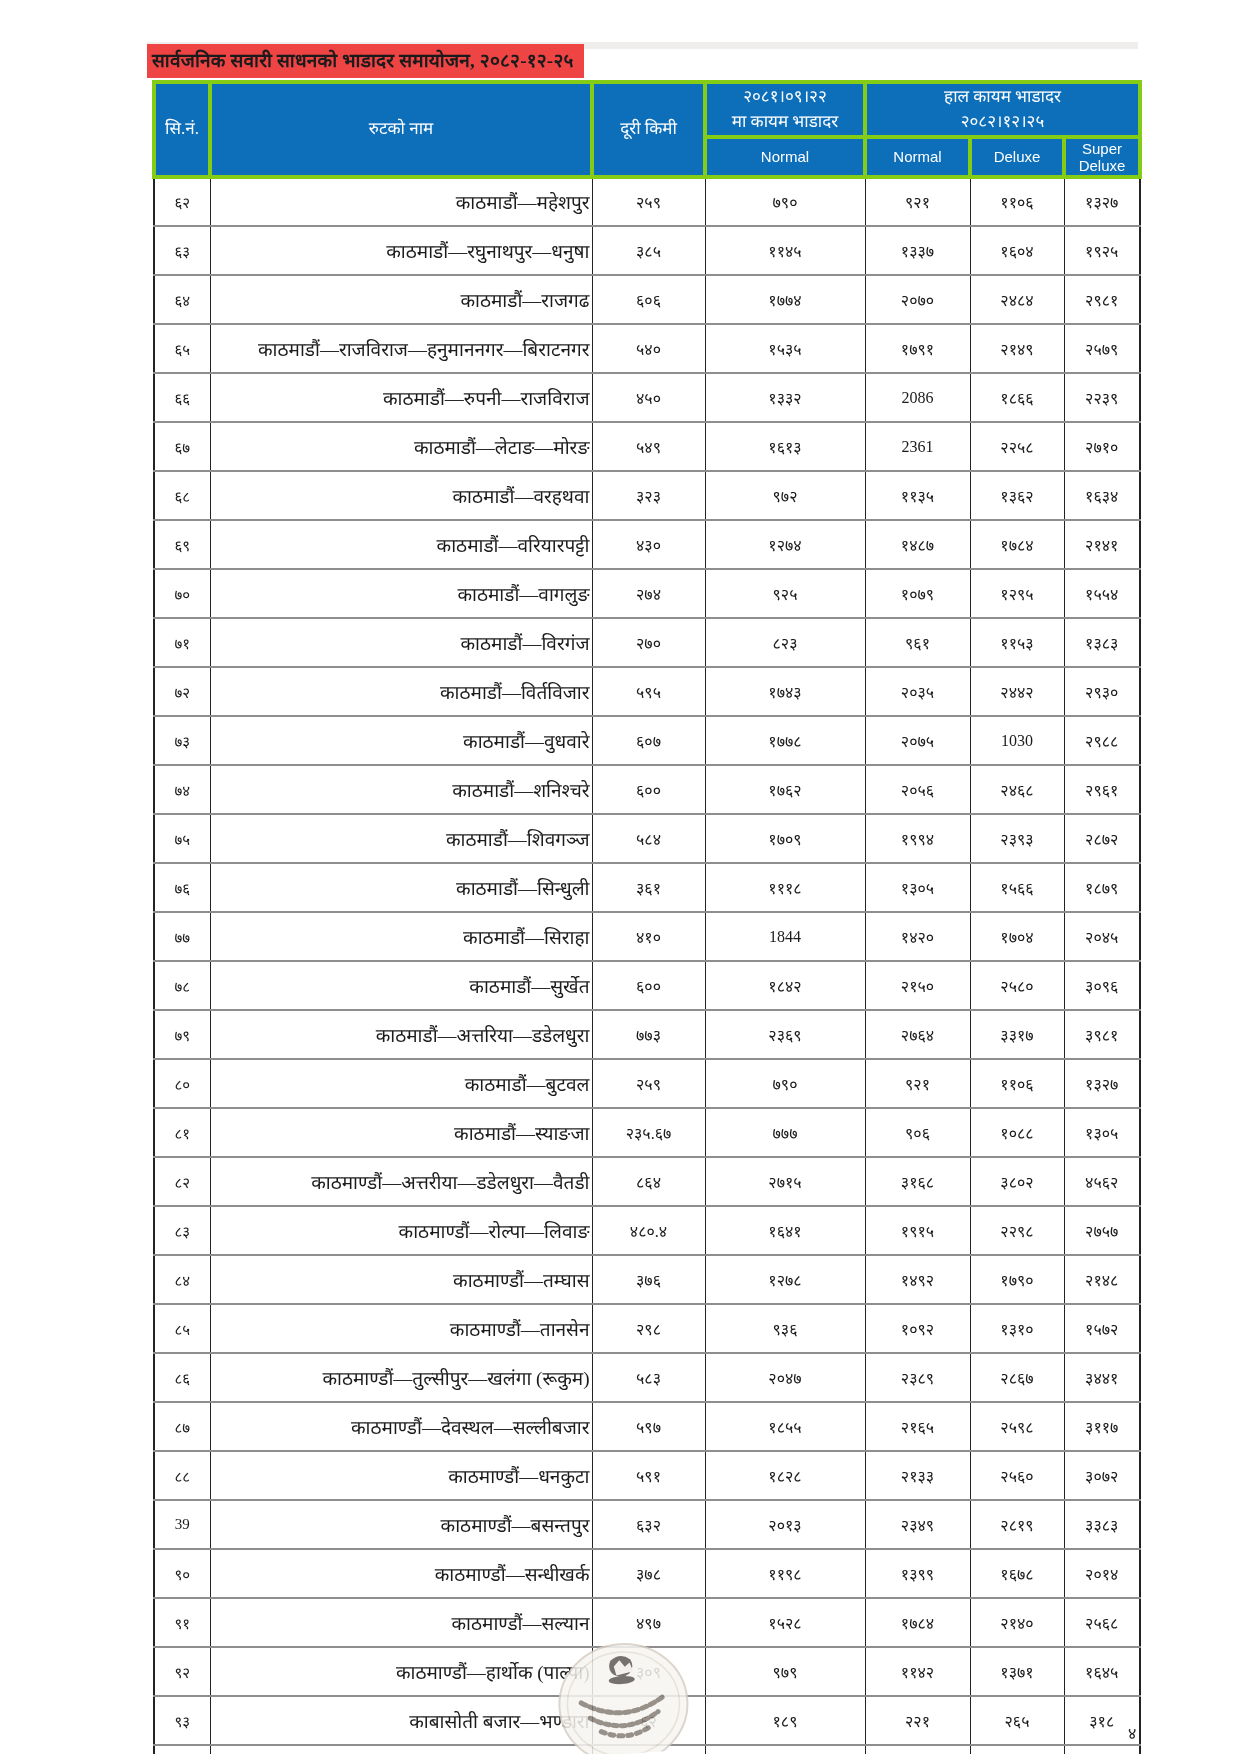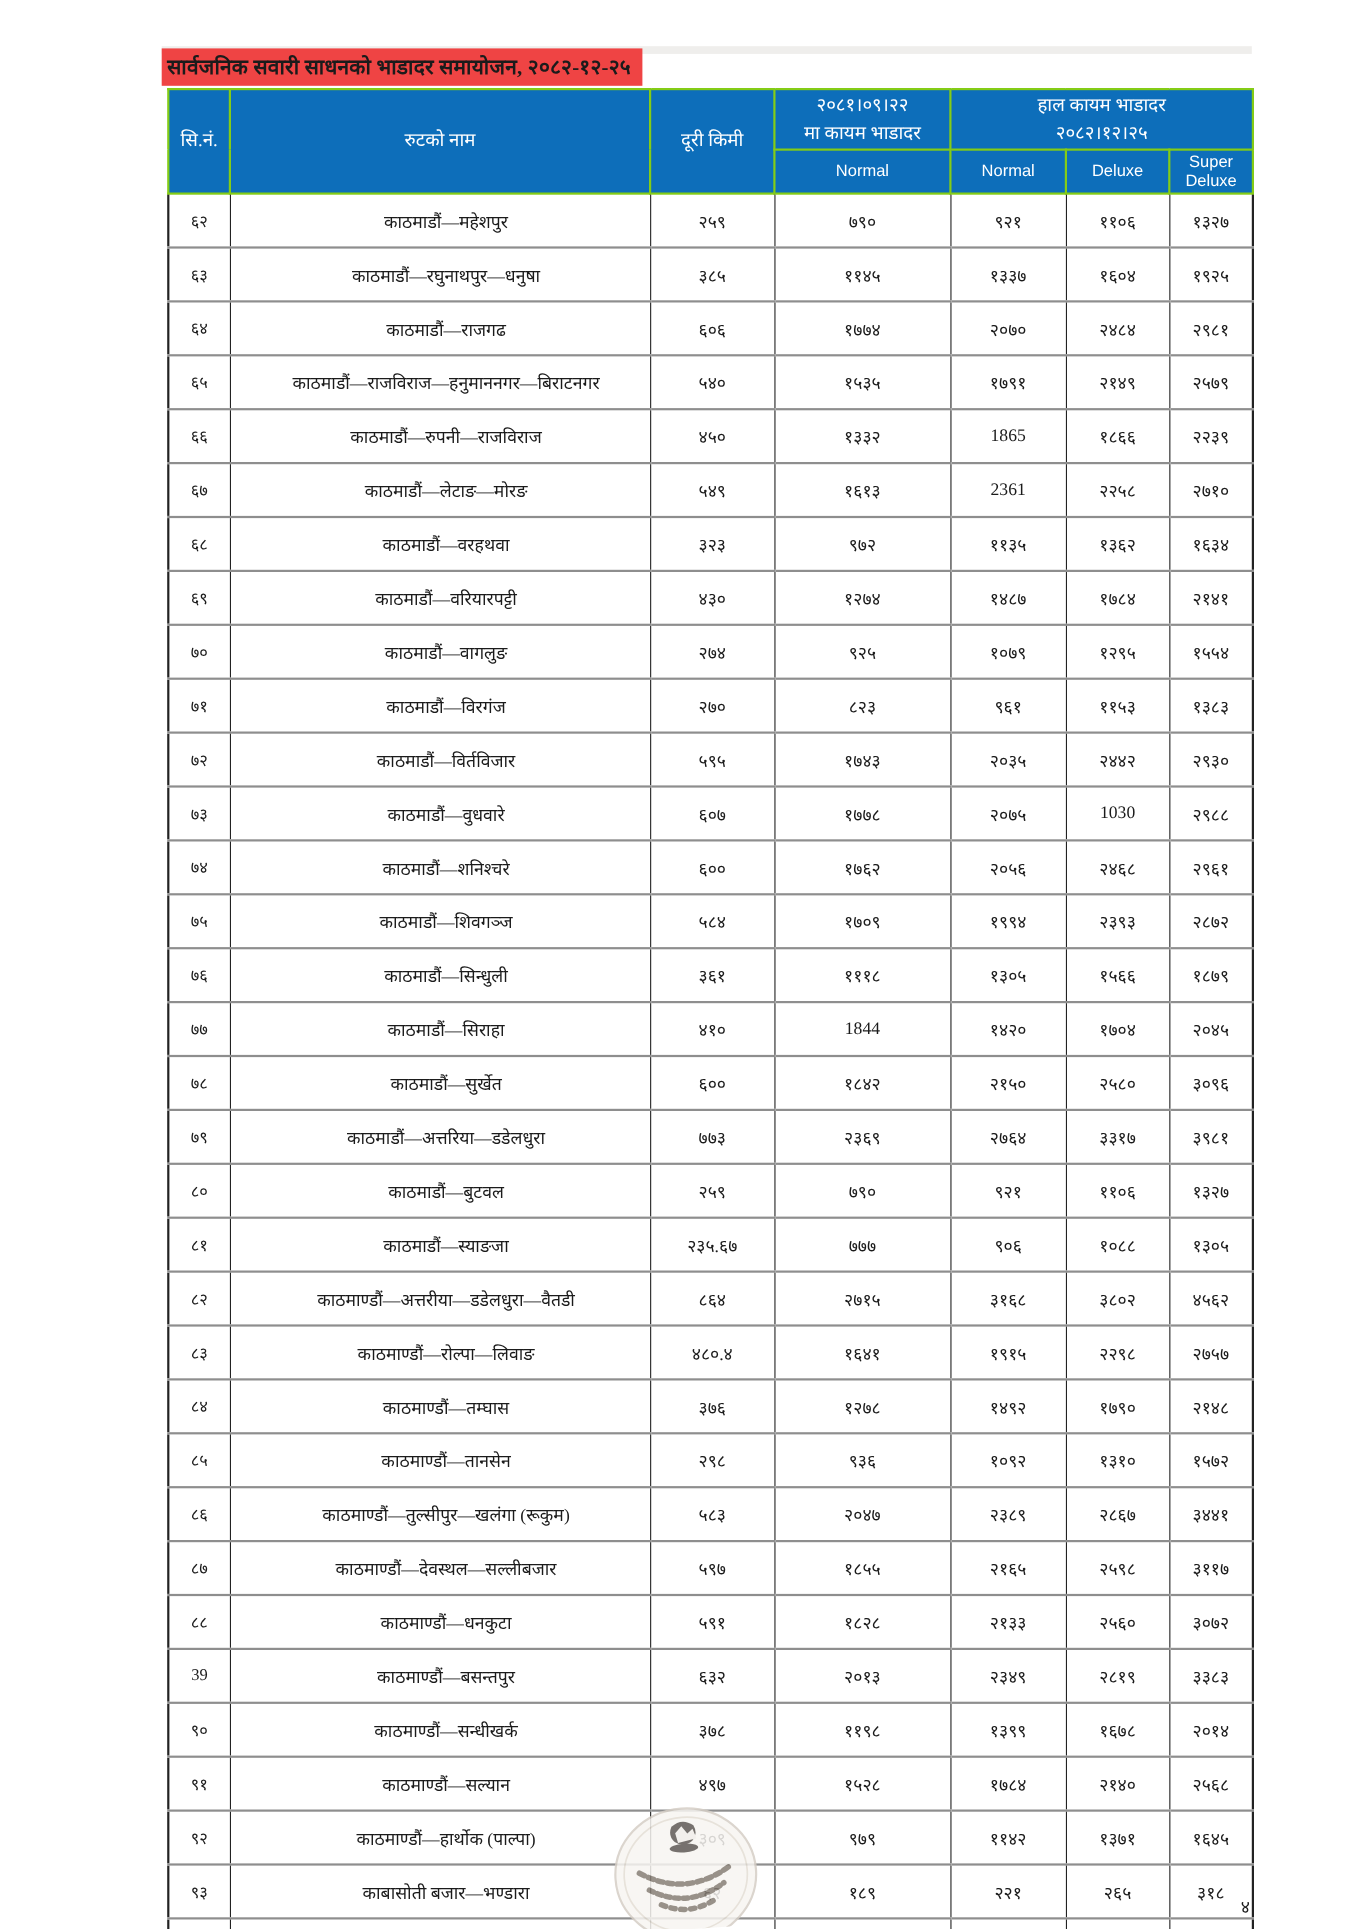--- a/index.html
+++ b/index.html
@@ -35,41 +35,41 @@
   table.fare col.c2 { width: 382px; }
   table.fare col.c3 { width: 113px; }
   table.fare col.c4 { width: 160px; }
   table.fare col.c5 { width: 105px; }
   table.fare col.c6 { width: 94px; }
   table.fare col.c7 { width: 76px; }
   thead th {
     background: #0d6eba;
     color: #ffffff;
     font-weight: normal;
-    border: 2px solid #84cc16;
+    border: 4px solid #84cc16;
     vertical-align: middle;
     text-align: center;
     padding: 0 2px;
   }
   thead tr.h1 { height: 55px; }
   thead tr.h2 { height: 40px; }
   .dev-head { font-size: 17px; line-height: 1.45; font-family: "Liberation Serif", serif; }
   .lat-head { font-size: 15px; line-height: 1.15; font-family: "Liberation Sans", sans-serif; }
   tbody tr { height: 49px; }
   tbody td {
     border-left: 1px solid #222222;
     border-right: 1px solid #222222;
     border-top: 2.5px solid #8e8e8e;
     border-bottom: 2.5px solid #8e8e8e;
     vertical-align: middle;
     font-size: 16px;
     padding: 0 2px;
   }
   td.c-sn { text-align: center; font-size: 15px; }
-  td.c-route { text-align: center; padding-left: 13px; font-size: 16px; }
+  td.c-route { text-align: right; padding-left: 13px; font-size: 19px; }
   td.c-num { text-align: center; }
   .seal {
     position: absolute; left: 553px; top: 1642px;
     width: 140px; height: 112px;
     opacity: 0.85;
     transform: rotate(-4deg);
   }
   .page-number {
     position: absolute; left: 1128px; top: 1722px;
     font-size: 16px;
@@ -152,21 +152,21 @@
           <td class="c-num">१५३५</td>
           <td class="c-num">१७९१</td>
           <td class="c-num">२१४९</td>
           <td class="c-num">२५७९</td>
         </tr>
         <tr>
           <td class="c-sn">६६</td>
           <td class="c-route">काठमाडौं—रुपनी—राजविराज</td>
           <td class="c-num">४५०</td>
           <td class="c-num">१३३२</td>
-          <td class="c-num">1865</td>
+          <td class="c-num">2086</td>
           <td class="c-num">१८६६</td>
           <td class="c-num">२२३९</td>
         </tr>
         <tr>
           <td class="c-sn">६७</td>
           <td class="c-route">काठमाडौं—लेटाङ—मोरङ</td>
           <td class="c-num">५४९</td>
           <td class="c-num">१६१३</td>
           <td class="c-num">2361</td>
           <td class="c-num">२२५८</td>

